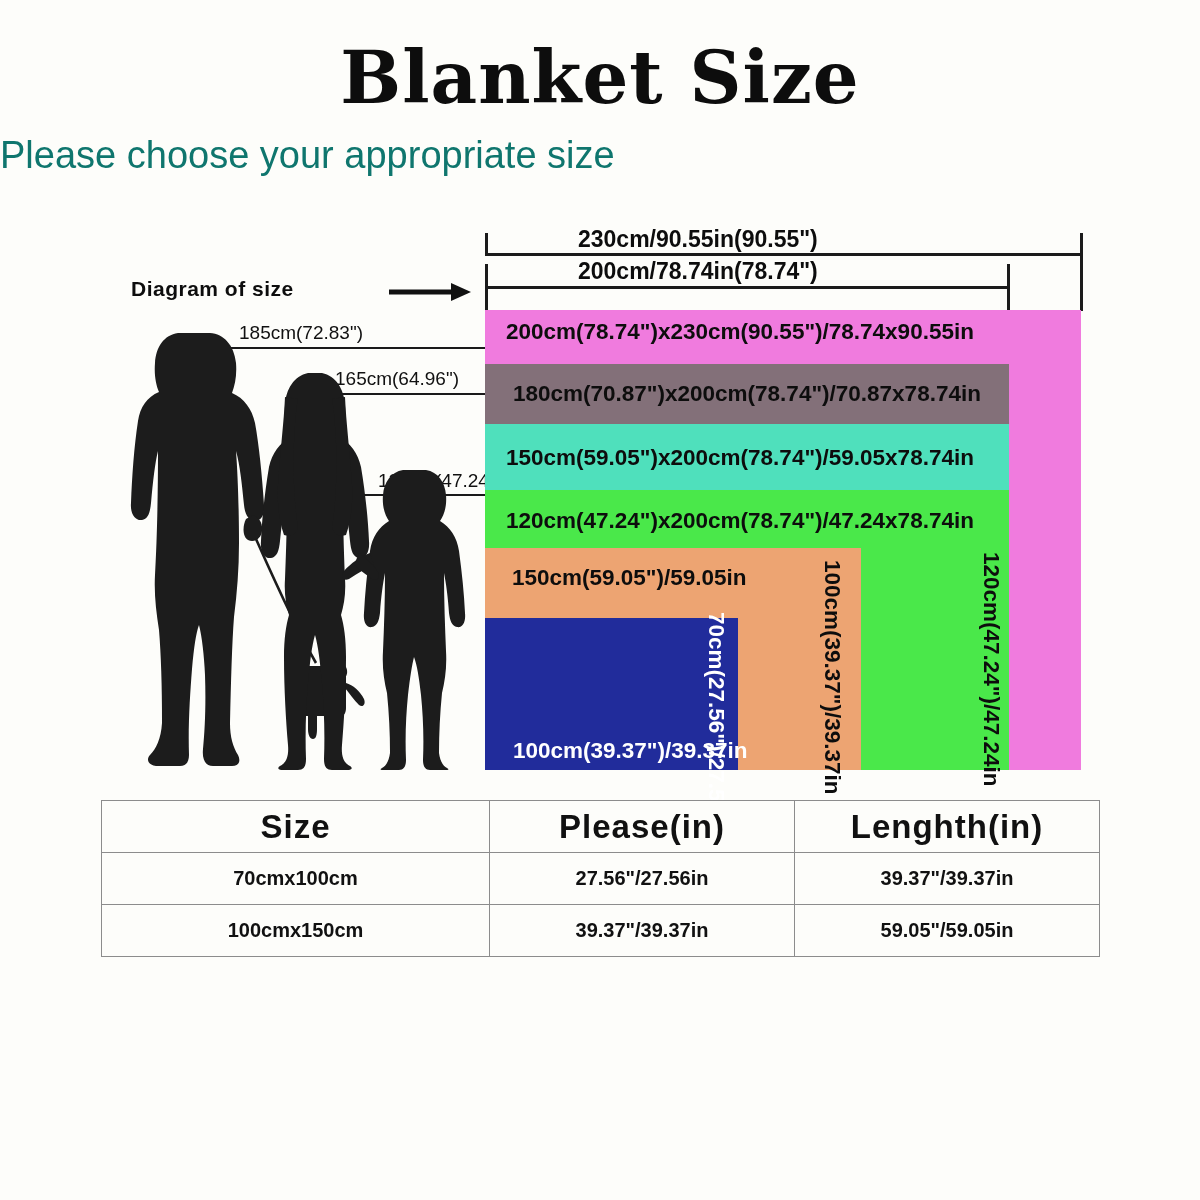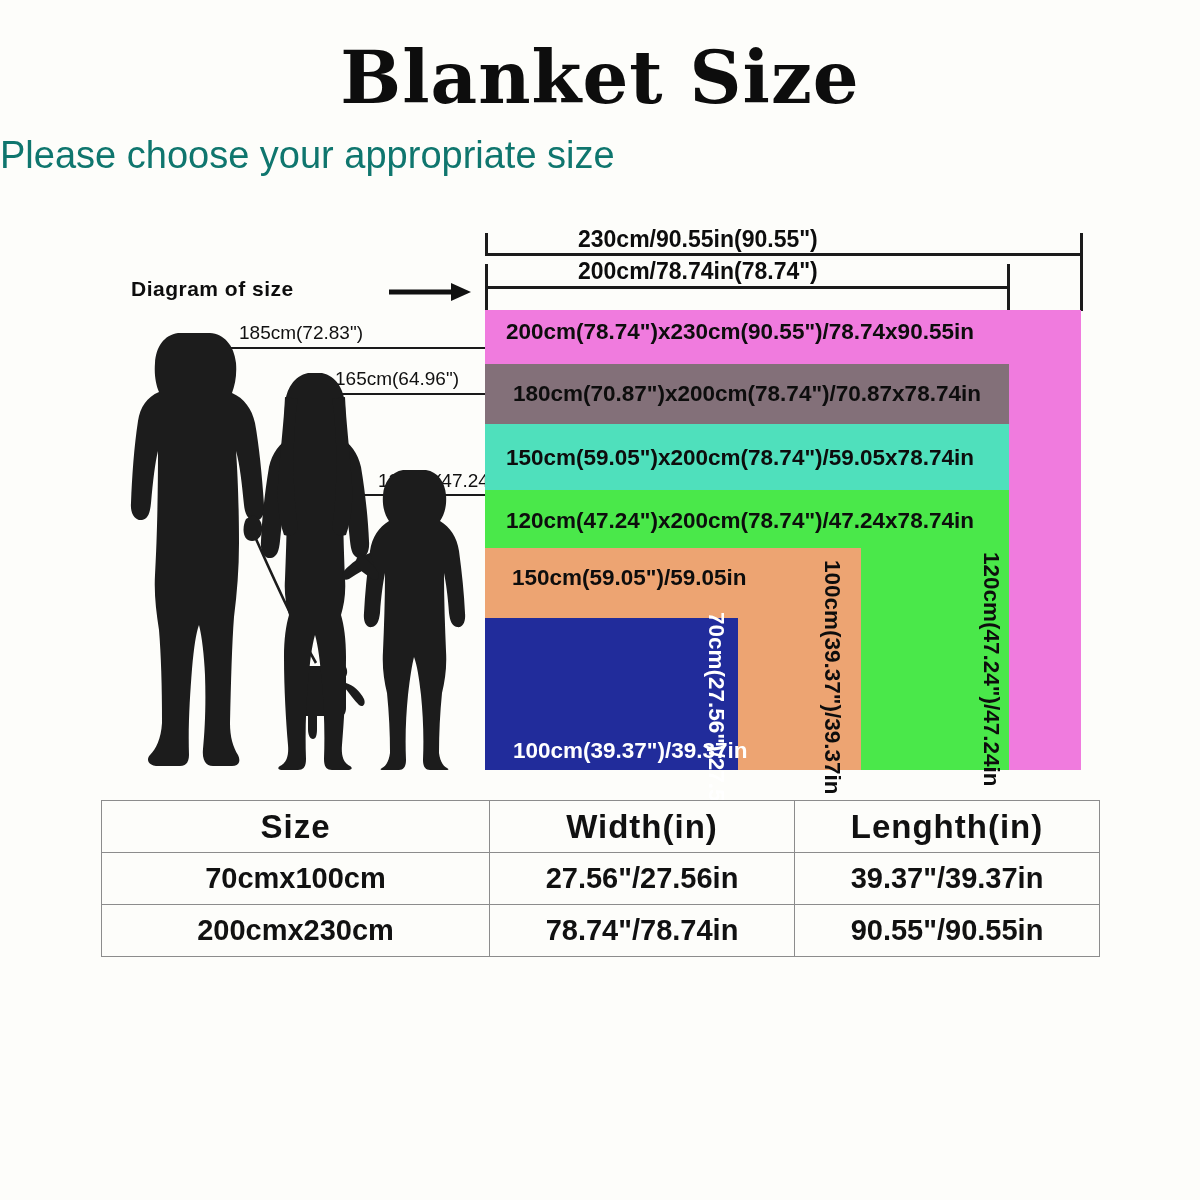--- a/index.html
+++ b/index.html
@@ -151,21 +151,21 @@
     color: #111;
     padding: 0;
     height: 51px;
     line-height: 51px;
   }
   .size-table th {
     font-size: 33px;
     letter-spacing: 1px;
   }
   .size-table td {
-    font-size: 29px;
+    font-size: 20px;
   }
   .size-table col.c1 { width: 388px; }
   .size-table col.c2 { width: 305px; }
   .size-table col.c3 { width: 305px; }
 </style>
 </head>
 <body>
 
 <div id="root">
 
@@ -307,31 +307,31 @@
 
   <table class="size-table">
     <colgroup>
       <col class="c1">
         <col class="c2">
         <col class="c3">
     </colgroup>
     <thead>
       <tr>
         <th>Size</th>
-        <th>Width(in)</th>
+        <th>Please(in)</th>
         <th>Lenghth(in)</th>
       </tr>
     </thead>
     <tbody>
       <tr>
         <td>70cmx100cm</td>
         <td>27.56"/27.56in</td>
         <td>39.37"/39.37in</td>
       </tr>
       <tr>
-        <td>200cmx230cm</td>
-        <td>78.74"/78.74in</td>
-        <td>90.55"/90.55in</td>
+        <td>100cmx150cm</td>
+        <td>39.37"/39.37in</td>
+        <td>59.05"/59.05in</td>
       </tr>
     </tbody>
   </table>
 
 </div>
 
 </body></html>

